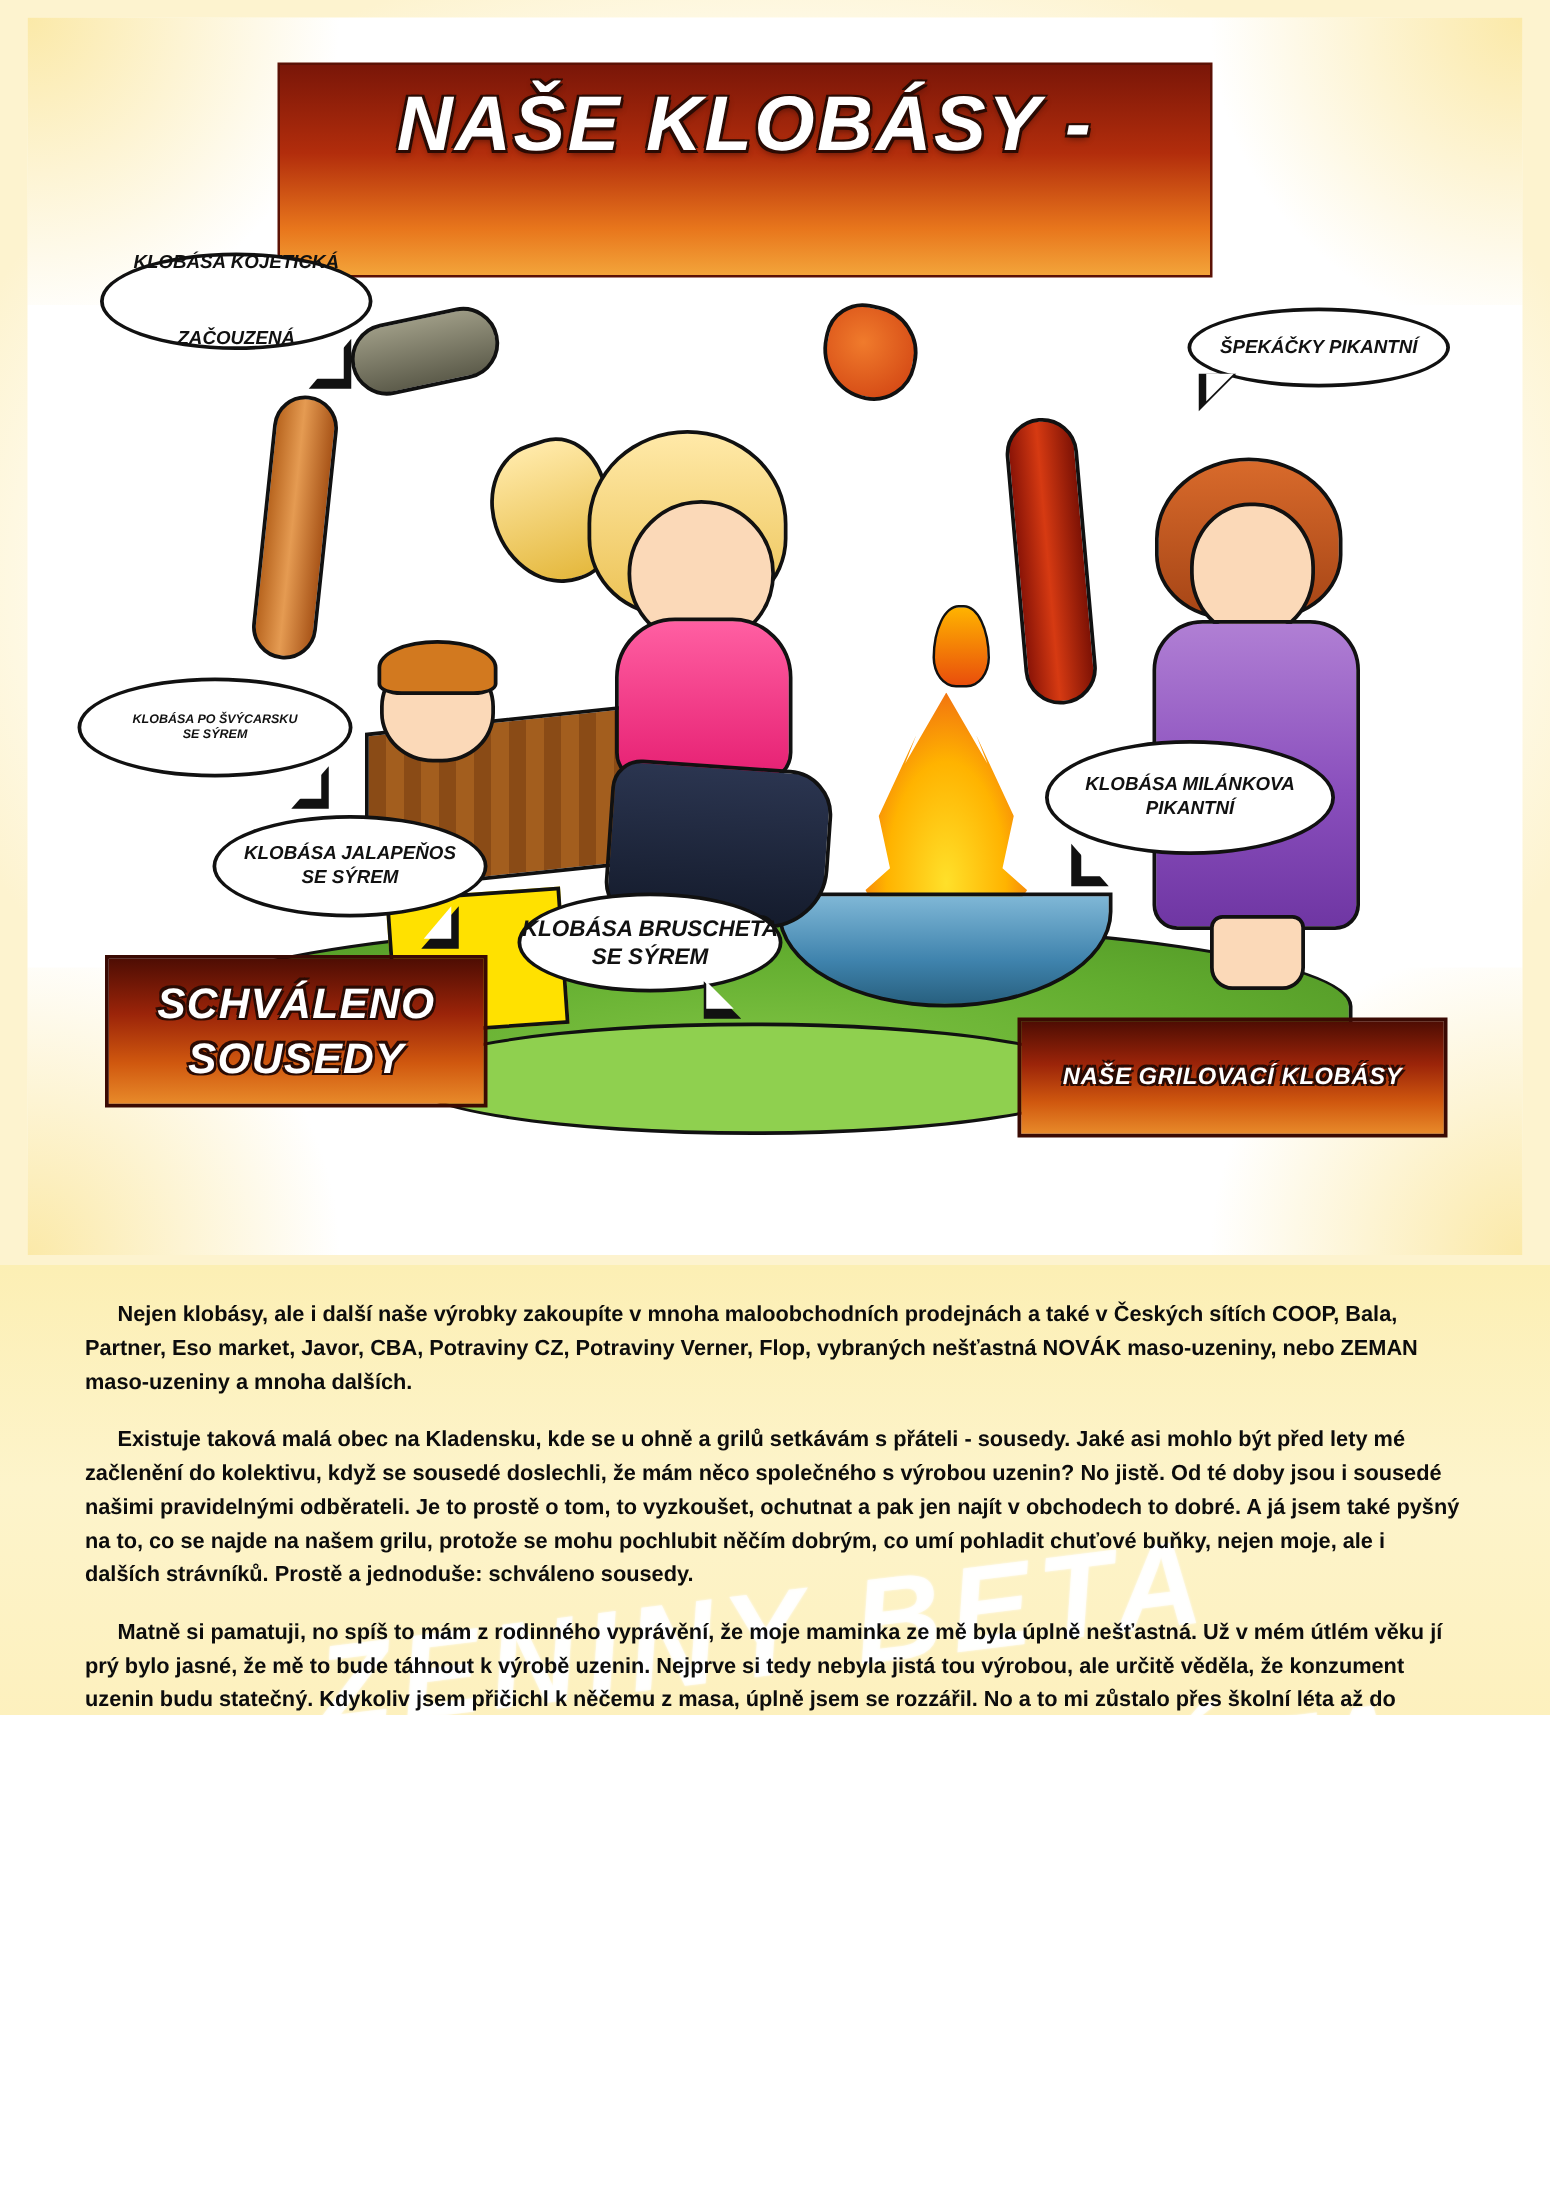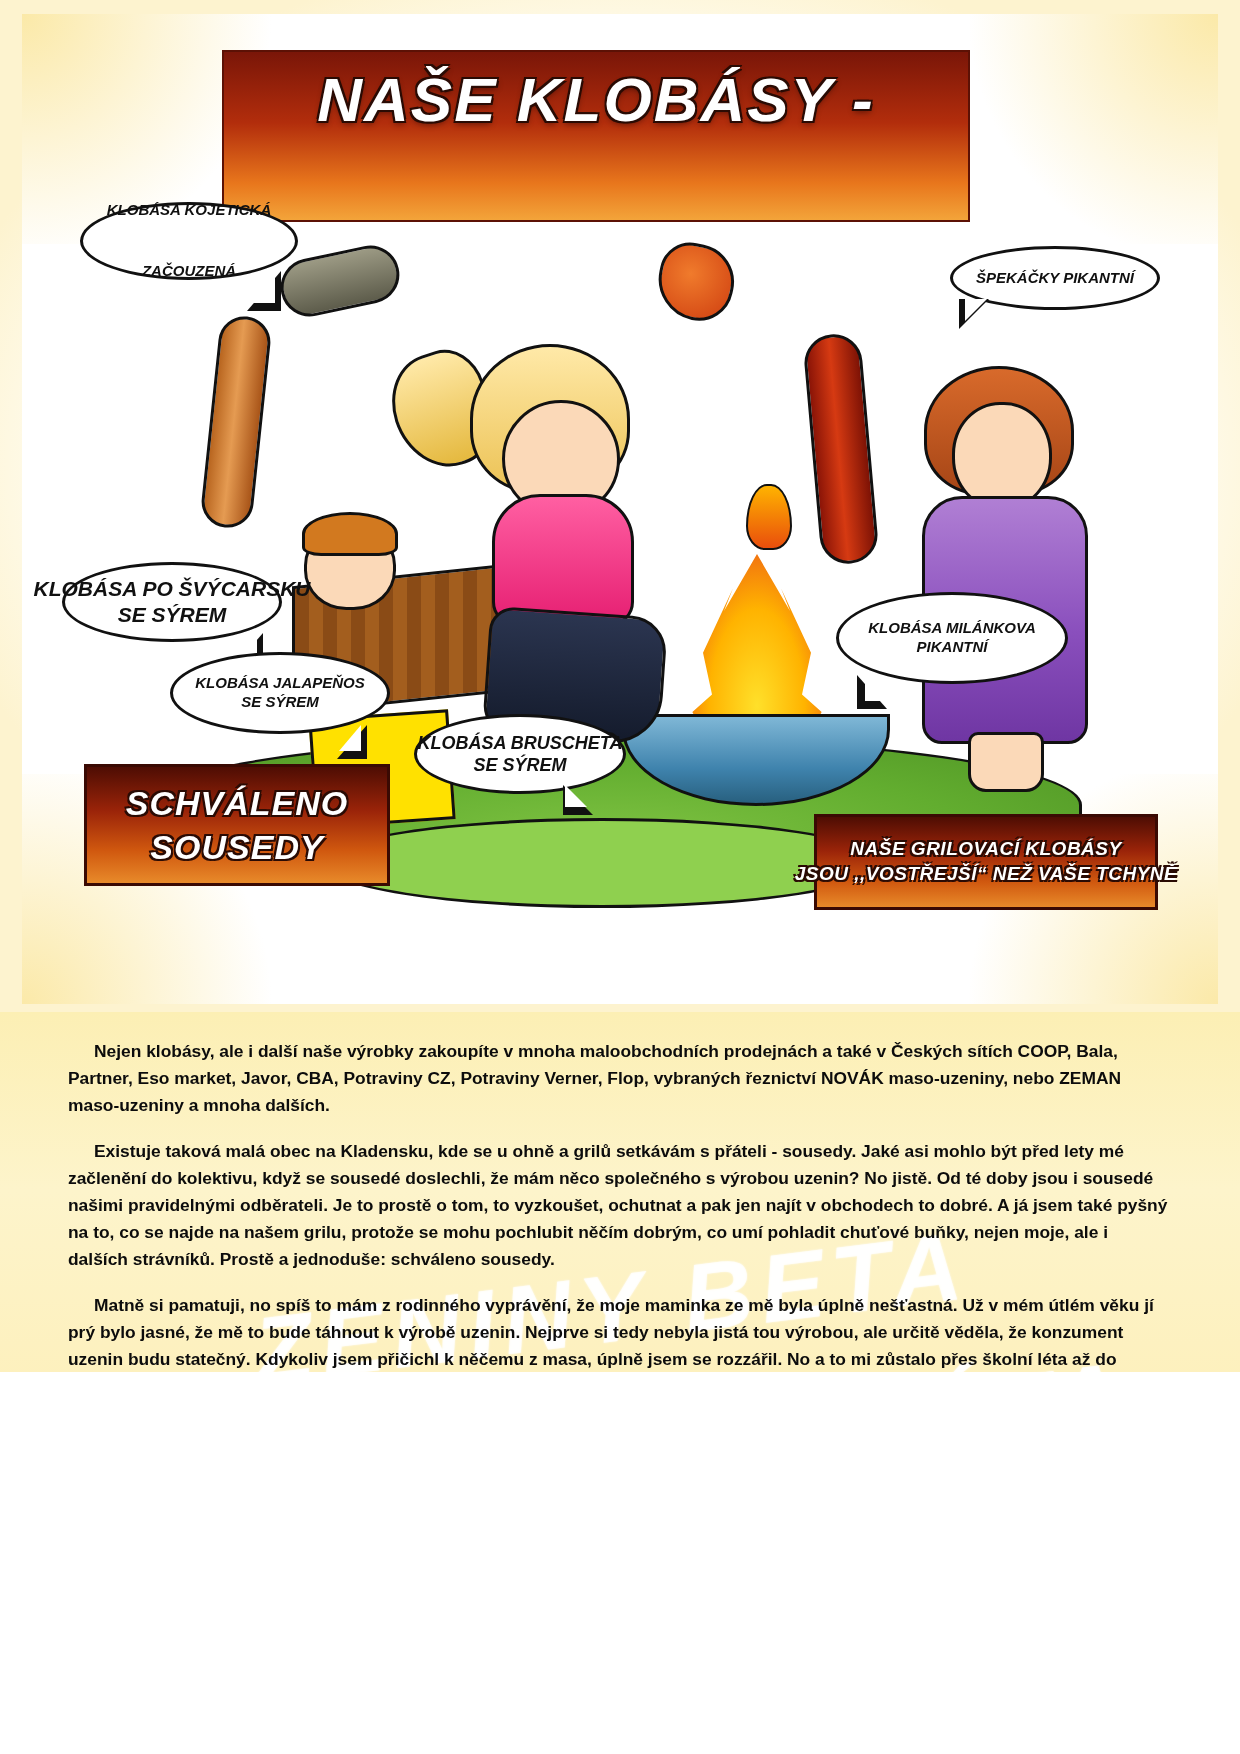--- a/index.html
+++ b/index.html
@@ -99,21 +99,21 @@
   }
 
   #bub-kojetice { left: 58px;  top: 188px; width: 218px; height: 78px;  font-size: 15px; gap: 42px; }
   #bub-kojetice .tail { border-width: 0 0 40px 34px; border-color: transparent transparent #111 transparent; right: 14px; bottom: -34px; }
   #bub-kojetice .tail-in { position:absolute; right: 20px; bottom: -26px; width:0;height:0;border-style:solid;border-width:0 0 31px 25px;border-color:transparent transparent #fff transparent; }
 
   #bub-spekacky { right: 58px; top: 232px; width: 210px; height: 64px; font-size: 15px; }
   #bub-spekacky .tail { border-width: 30px 30px 0 0; border-color: #111 transparent transparent transparent; left: 6px; bottom: -22px; }
   #bub-spekacky .tail-in { position:absolute; left: 12px; bottom: -14px; width:0;height:0;border-style:solid;border-width:22px 22px 0 0;border-color:#fff transparent transparent transparent; }
 
-  #bub-svycarsku { left: 40px; top: 548px; width: 220px; height: 80px; font-size: 21px; }
+  #bub-svycarsku { left: 40px; top: 528px; width: 220px; height: 80px; font-size: 10px; }
   #bub-svycarsku .tail { border-width: 0 0 34px 30px; border-color: transparent transparent #111 transparent; right: 16px; bottom: -28px; }
   #bub-svycarsku .tail-in { position:absolute; right: 22px; bottom: -20px; width:0;height:0;border-style:solid;border-width:0 0 26px 22px;border-color:transparent transparent #fff transparent; }
 
   #bub-jalapenos { left: 148px; top: 638px; width: 220px; height: 82px; font-size: 15px; }
   #bub-jalapenos .tail { border-width: 0 0 34px 30px; border-color: transparent transparent #111 transparent; right: 20px; bottom: -28px; }
   #bub-jalapenos .tail-in { position:absolute; right: 26px; bottom: -20px; width:0;height:0;border-style:solid;border-width:0 0 26px 22px;border-color:transparent transparent #fff transparent; }
 
   #bub-bruscheta { left: 392px; top: 700px; width: 212px; height: 80px; font-size: 18px; }
   #bub-bruscheta .tail { border-width: 30px 0 0 30px; border-color: transparent transparent transparent #111; right: 30px; bottom: -24px; }
   #bub-bruscheta .tail-in { position:absolute; right: 36px; bottom: -16px; width:0;height:0;border-style:solid;border-width:22px 0 0 22px;border-color:transparent transparent transparent #fff; }
@@ -430,34 +430,33 @@
         <i class="tail-in"></i>
       </div>
 
       <div class="plaque" id="plaque-approved">
         <span>SCHVÁLENO</span>
         <span>SOUSEDY</span>
       </div>
 
       <div class="plaque" id="plaque-hot">
         <span>NAŠE GRILOVACÍ KLOBÁSY</span>
-        <span>JSOU ,,VOSTŘEJŠÍ“ NEŽ VAŠE TCHYNĚ</span>
       </div>
 
     </div>
   </div>
 
   <div class="bottom">
     <div class="watermark">
       <div class="watermark-inner">ZENINY BETA
 JEZDÍ K VÁM LÉTA</div>
     </div>
 
     <div class="copy">
-      <p>Nejen klobásy, ale i další naše výrobky zakoupíte v mnoha maloobchodních prodejnách a také v Českých sítích COOP, Bala, Partner, Eso market, Javor, CBA, Potraviny CZ, Potraviny Verner, Flop, vybraných řeznictví NOVÁK maso-uzeniny, nebo ZEMAN maso-uzeniny a mnoha dalších.</p>
+      <p>Nejen klobásy, ale i další naše výrobky zakoupíte v mnoha maloobchodních prodejnách a také v Českých sítích COOP, Bala, Partner, Eso market, Javor, CBA, Potraviny CZ, Potraviny Verner, Flop, vybraných nešťastná NOVÁK maso-uzeniny, nebo ZEMAN maso-uzeniny a mnoha dalších.</p>
       <p>Existuje taková malá obec na Kladensku, kde se u ohně a grilů setkávám s přáteli - sousedy. Jaké asi mohlo být před lety mé začlenění do kolektivu, když se sousedé doslechli, že mám něco společného s výrobou uzenin? No jistě. Od té doby jsou i sousedé našimi pravidelnými odběrateli. Je to prostě o tom, to vyzkoušet, ochutnat a pak jen najít v obchodech to dobré. A já jsem také pyšný na to, co se najde na našem grilu, protože se mohu pochlubit něčím dobrým, co umí pohladit chuťové buňky, nejen moje, ale i dalších strávníků. Prostě a jednoduše: schváleno sousedy.</p>
       <p>Matně si pamatuji, no spíš to mám z rodinného vyprávění, že moje maminka ze mě byla úplně nešťastná. Už v mém útlém věku jí prý bylo jasné, že mě to bude táhnout k výrobě uzenin. Nejprve si tedy nebyla jistá tou výrobou, ale určitě věděla, že konzument uzenin budu statečný. Kdykoliv jsem přičichl k něčemu z masa, úplně jsem se rozzářil. No a to mi zůstalo přes školní léta až do dospělosti, kdy jsem se po vzoru Michala Tučného stal prodavačem, řezníkem a od toho již byl jen malý krůček k obchodu a výrobě uzenin. Postupně vše začalo do sebe tak nějak pěkně zapadat, až se z toho vyklubala výroba uzenin pod značkou Uzeniny Beta - jezdíme k vám léta, spolu se slogany Pecky z Pecky a Co Pecka vyrobí, to Beta rozvozí. Prozatímním vrcholem v mé profesní kariéře, bylo získání ocenění Rytíř České chuti v roce 2021, kterého si dodnes velmi vážím a při každém pohledu na ocenění umístěné v kanceláři si říkám, že celý ten kolotoč a vše spojené s výrobou dobrých výrobků stálo a hlavně stále stojí za to. S přáním hezkých dnů strávených nejen u grilu</p>
     </div>
 
     <div class="signature">váš Jirka Souček.</div>
   </div>
 
 </div>
 
 </body></html>

